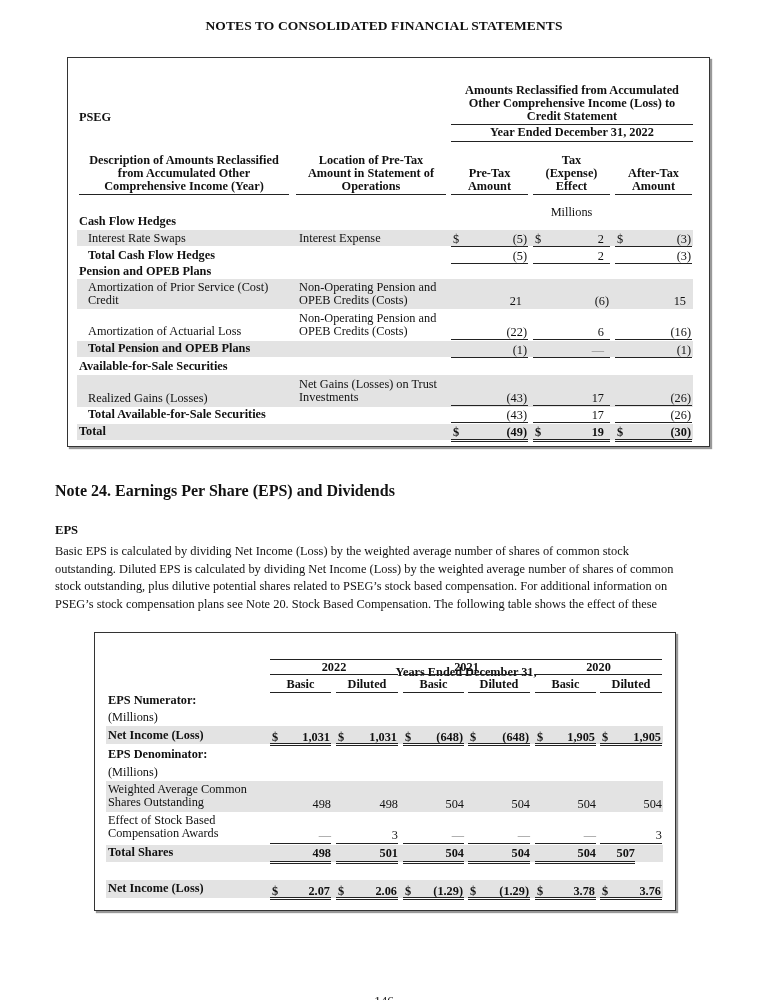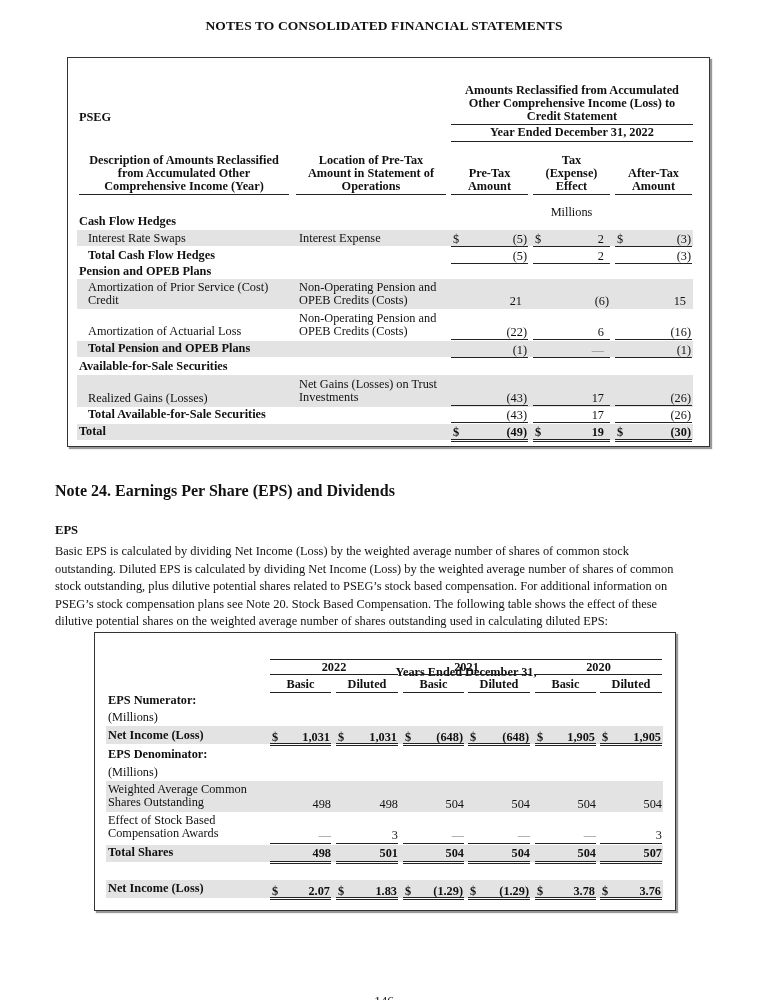--- a/index.html
+++ b/index.html
@@ -182,21 +182,20 @@
     <span class="val">(30)</span>
   </div>
 
 <h2 class="abs" style="left:55px; top:482px;">Note 24. Earnings Per Share (EPS) and Dividends</h2>
 <div class="abs t b" style="left:55px; top:524px; font-size:12.6px;">EPS</div>
 <div class="abs para" style="left:55px; top:543px; width:680px;">
   <div>Basic EPS is calculated by dividing Net Income (Loss) by the weighted average number of shares of common stock</div>
   <div>outstanding. Diluted EPS is calculated by dividing Net Income (Loss) by the weighted average number of shares of common</div>
   <div>stock outstanding, plus dilutive potential shares related to PSEG’s stock based compensation. For additional information on</div>
   <div>PSEG’s stock compensation plans see Note 20. Stock Based Compensation. The following table shows the effect of these</div>
-  <div>dilutive potential shares on the weighted average number of shares outstanding used in calculating diluted EPS:</div>
 </div>
 
 <div class="abs box" style="left:94px; top:632px; width:580px; height:277px;"></div>
 
 <div class="abs t b c" style="left:270px; top:666px; width:392px;">Years Ended December 31,</div>
 <div class="abs" style="left:270px; top:659px; width:392px; border-top:1.3px solid #222;"></div>
 <div class="abs t b c ul" style="left:270px; top:661px; width:128px; height:13px;">2022</div>
 <div class="abs t b c ul" style="left:403px; top:661px; width:127px; height:13px;">2021</div>
 <div class="abs t b c ul" style="left:535px; top:661px; width:127px; height:13px;">2020</div>
 
@@ -275,33 +274,33 @@
 <div class="cell ul" style="left:535px; top:828px; width:61px; text-align:right;"><span style="color:#888;">—</span></div>
 <div class="cell ul" style="left:600px; top:828px; width:62px; text-align:right;"><span>3</span></div>
 
 <div class="abs shade" style="left:106px; top:845px; width:557px; height:17px;"></div>
 <div class="abs t b" style="left:108px; top:846px;">Total Shares</div>
 <div class="cell b dul" style="left:270px; top:846px; width:61px; text-align:right;"><span>498</span></div>
 <div class="cell b dul" style="left:336px; top:846px; width:62px; text-align:right;"><span>501</span></div>
 <div class="cell b dul" style="left:403px; top:846px; width:61px; text-align:right;"><span>504</span></div>
 <div class="cell b dul" style="left:468px; top:846px; width:62px; text-align:right;"><span>504</span></div>
 <div class="cell b dul" style="left:535px; top:846px; width:61px; text-align:right;"><span>504</span></div>
-<div class="cell b dul" style="left:600px; top:846px; width:62px; text-align:right;"><span>507</span></div>
+<div class="cell b dul" style="left:573px; top:846px; width:62px; text-align:right;"><span>507</span></div>
 
 <div class="abs t b" style="left:108px; top:864px;margin-top:20px;">EPS:</div>
 
 <div class="abs shade" style="left:106px; top:880px; width:557px; height:18px;"></div>
 <div class="abs t b" style="left:108px; top:882px;">Net Income (Loss)</div>
 <div class="cell b dul" style="left:270px; top:884px; width:61px; height:13px;">
     <span class="dollar">$</span>
     <span class="val">2.07</span>
   </div>
 <div class="cell b dul" style="left:336px; top:884px; width:62px; height:13px;">
     <span class="dollar">$</span>
-    <span class="val">1.83</span>
+    <span class="val">2.06</span>
   </div>
 <div class="cell b dul" style="left:403px; top:884px; width:61px; height:13px;">
     <span class="dollar">$</span>
     <span class="val">(1.29)</span>
   </div>
 <div class="cell b dul" style="left:468px; top:884px; width:62px; height:13px;">
     <span class="dollar">$</span>
     <span class="val">(1.29)</span>
   </div>
 <div class="cell b dul" style="left:535px; top:884px; width:61px; height:13px;">

